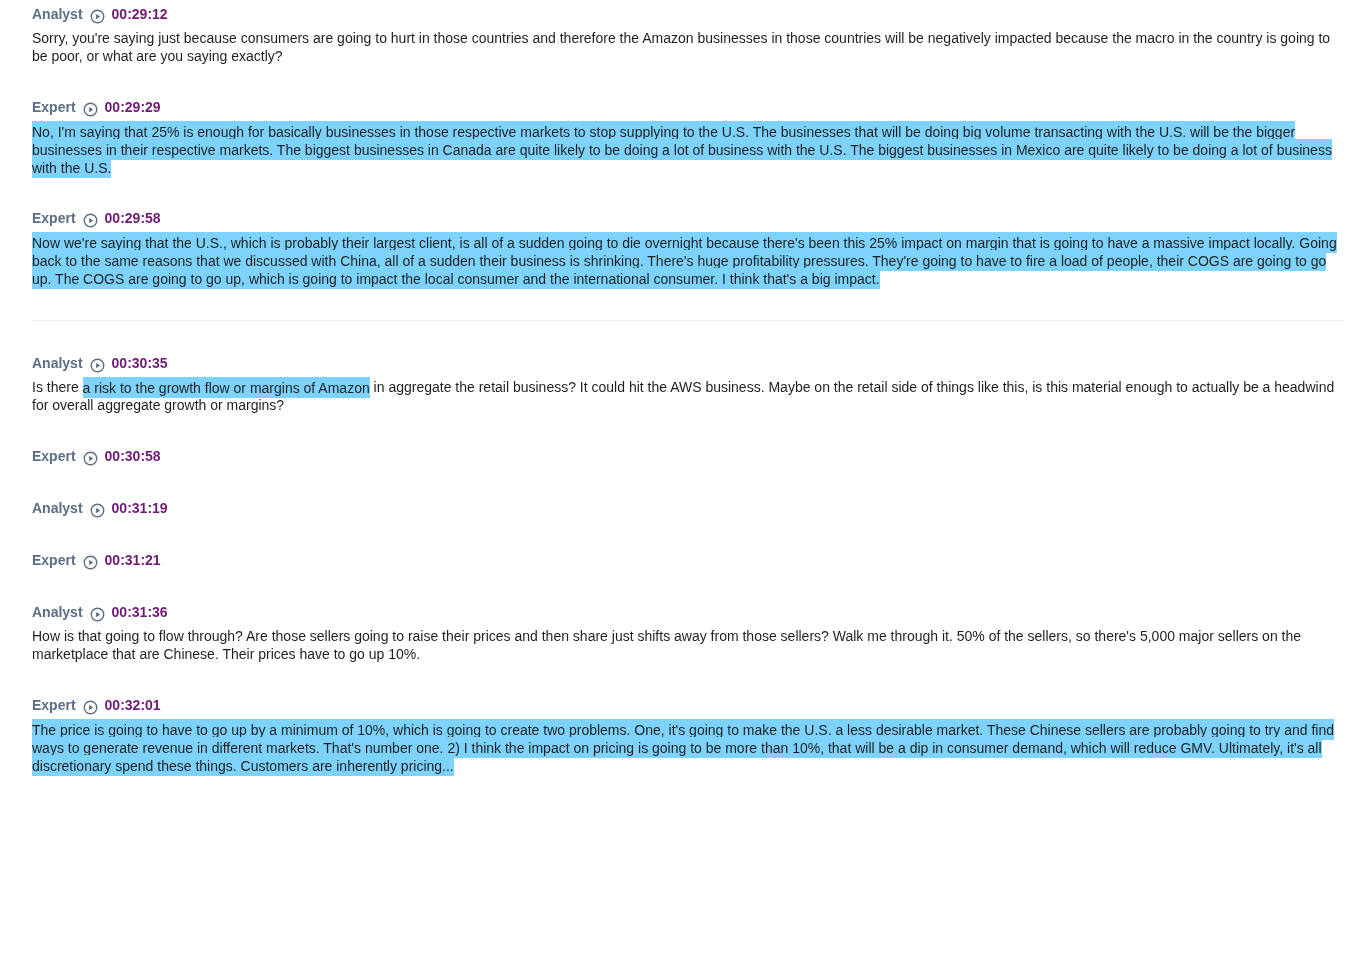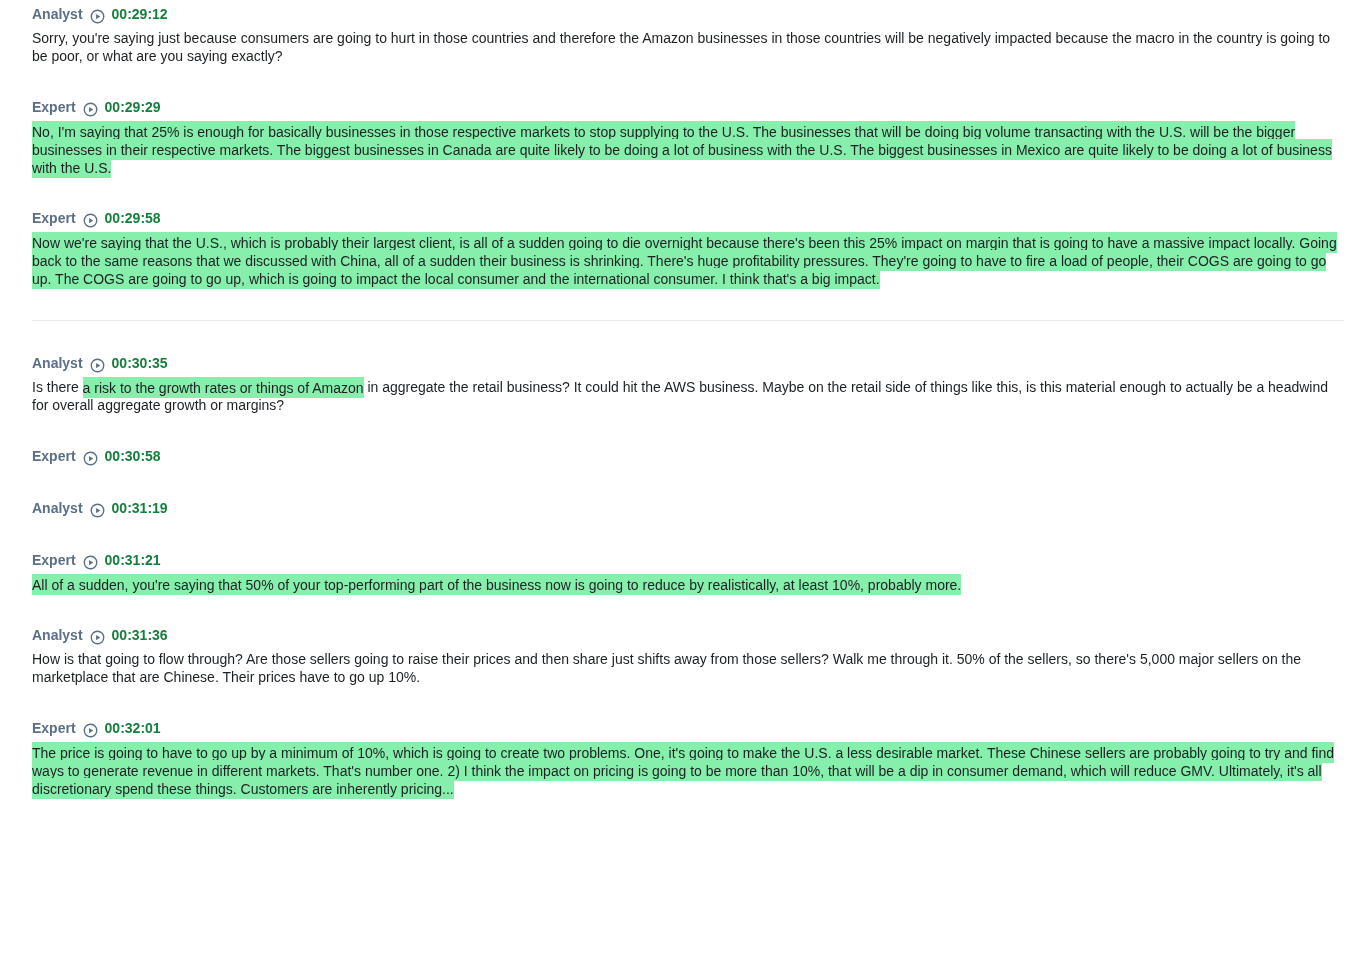--- a/index.html
+++ b/index.html
@@ -32,31 +32,31 @@
     padding: 0;
     color: #5b6e87;
     display: inline-flex;
     align-items: center;
     cursor: pointer;
   }
   .play svg { display: block; }
   .timestamp {
     font-size: 14px;
     font-weight: 700;
-    color: #15803d;
+    color: #701a75;
     cursor: pointer;
   }
   .para {
     font-size: 14px;
     line-height: 18px;
     color: #1d2023;
     max-width: 1314px;
   }
   .hl {
-    background: #86efac;
+    background: #7dd3fc;
     padding: 2.5px 0;
     -webkit-box-decoration-break: clone;
     box-decoration-break: clone;
   }
   hr.divider {
     border: none;
     border-top: 1px solid #e8eced;
     margin: 0 0 33px 0;
   }
 </style>
@@ -110,21 +110,21 @@
     <div class="speaker-row">
       <span class="speaker">Analyst</span>
       <button class="play" title="Play audio">
         <svg width="15" height="15" viewBox="0 0 24 24" aria-hidden="true">
           <circle cx="12" cy="12" r="10" fill="none" stroke="currentColor" stroke-width="2.2"></circle>
           <path d="M9.8 7.8 L16.4 12 L9.8 16.2 Z" fill="currentColor"></path>
         </svg>
       </button>
       <span class="timestamp">00:30:35</span>
     </div>
-    <p class="para"><span class="plain">Is there </span><span class="hl">a risk to the growth rates or things of Amazon</span><span class="plain"> in aggregate the retail business? It could hit the AWS business. Maybe on the retail side of things like this, is this material enough to actually be a headwind for overall aggregate growth or margins?</span></p>
+    <p class="para"><span class="plain">Is there </span><span class="hl">a risk to the growth flow or margins of Amazon</span><span class="plain"> in aggregate the retail business? It could hit the AWS business. Maybe on the retail side of things like this, is this material enough to actually be a headwind for overall aggregate growth or margins?</span></p>
   </section>
 
   <section class="block">
     <div class="speaker-row">
       <span class="speaker">Expert</span>
       <button class="play" title="Play audio">
         <svg width="15" height="15" viewBox="0 0 24 24" aria-hidden="true">
           <circle cx="12" cy="12" r="10" fill="none" stroke="currentColor" stroke-width="2.2"></circle>
           <path d="M9.8 7.8 L16.4 12 L9.8 16.2 Z" fill="currentColor"></path>
         </svg>
@@ -150,21 +150,20 @@
     <div class="speaker-row">
       <span class="speaker">Expert</span>
       <button class="play" title="Play audio">
         <svg width="15" height="15" viewBox="0 0 24 24" aria-hidden="true">
           <circle cx="12" cy="12" r="10" fill="none" stroke="currentColor" stroke-width="2.2"></circle>
           <path d="M9.8 7.8 L16.4 12 L9.8 16.2 Z" fill="currentColor"></path>
         </svg>
       </button>
       <span class="timestamp">00:31:21</span>
     </div>
-    <p class="para"><span class="hl">All of a sudden, you're saying that 50% of your top-performing part of the business now is going to reduce by realistically, at least 10%, probably more.</span></p>
   </section>
 
   <section class="block">
     <div class="speaker-row">
       <span class="speaker">Analyst</span>
       <button class="play" title="Play audio">
         <svg width="15" height="15" viewBox="0 0 24 24" aria-hidden="true">
           <circle cx="12" cy="12" r="10" fill="none" stroke="currentColor" stroke-width="2.2"></circle>
           <path d="M9.8 7.8 L16.4 12 L9.8 16.2 Z" fill="currentColor"></path>
         </svg>

